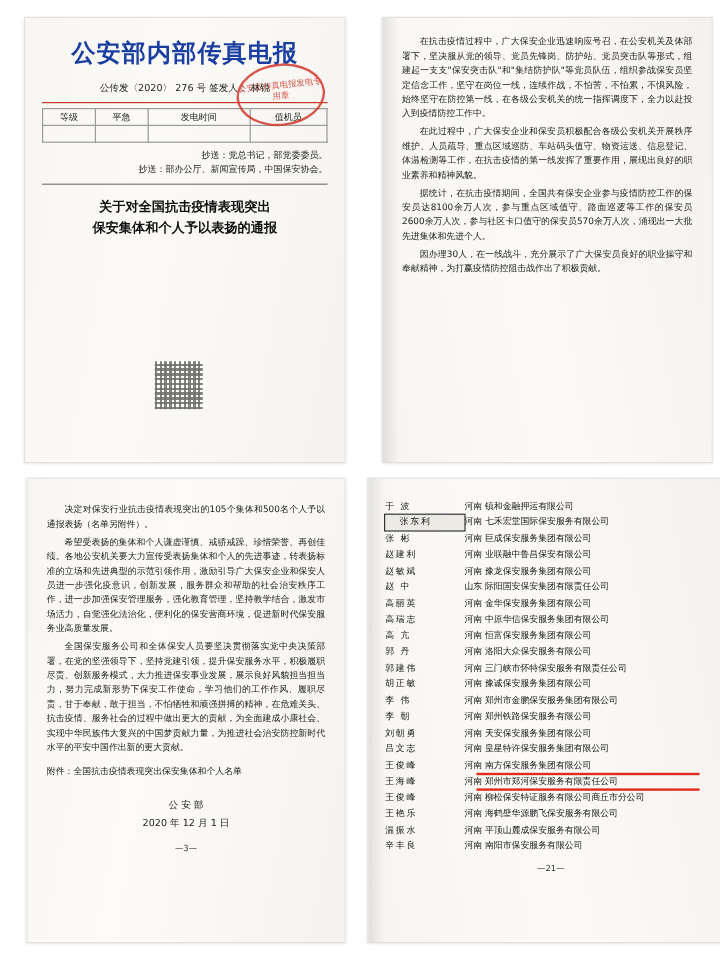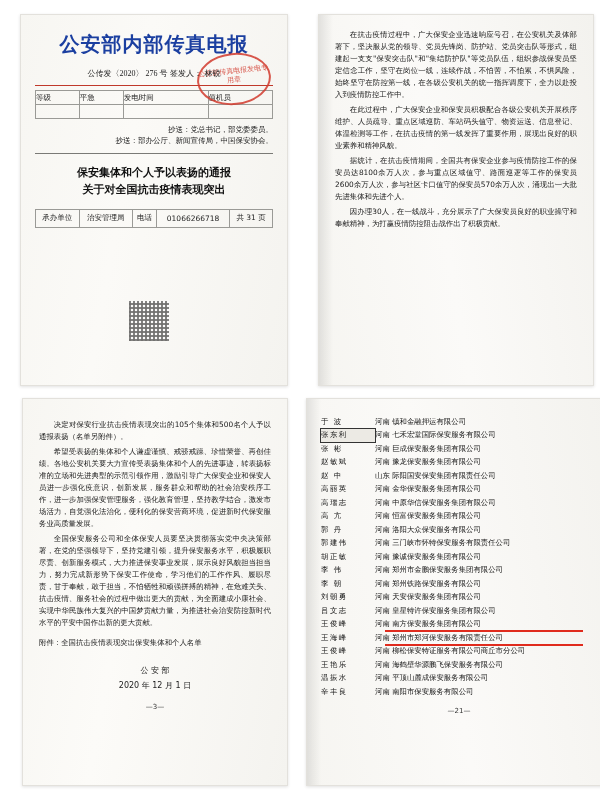--- a/index.html
+++ b/index.html
@@ -40,40 +40,40 @@
   }
   .doc-number-row {
     text-align: center;
     font-size: 8px;
     color: #222;
     margin-top: 10px;
     position: relative;
   }
   .doc-number-row .left {
     display: inline-block;
-    font-family: Liberation Serif, serif;
   }
   .doc-number-row .right {
     display: inline-block;
   }
   .hr-red {
     height: 1px;
     background: #c0392b;
     margin: 6px 0 0 0;
   }
   .field-table {
     width: 100%;
     border-collapse: collapse;
     font-size: 7.5px;
     color: #222;
     margin-top: 4px;
   }
   .field-table td {
     border: 1px solid #9a9a96;
     height: 13px;
+    text-align: center;
     padding: 0;
   }
   .cc-lines {
     font-size: 7.5px;
     color: #222;
     line-height: 1.5;
     margin-top: 5px;
     text-align: right;
   }
   .thin-rule {
@@ -192,20 +192,21 @@
     line-height: 1.42;
   }
   .name-table td.nm {
     width: 54px;
     white-space: nowrap;
     letter-spacing: 1.5px;
   }
   .name-table tr.boxed td.nm {
     outline: 1px solid #333;
     background: #eceae4;
+    padding-left: 12px;
   }
   .highlight-row td {
     position: relative;
   }
   .underline-red {
     position: absolute;
     left: 10px;
     right: 14px;
     height: 2px;
     background: #e02b1d;
@@ -266,38 +267,27 @@
     </table>
 
   <div class="cc-lines">
     <div>抄送：党总书记，部党委委员。</div>
     <div>抄送：部办公厅、新闻宣传局，中国保安协会。</div>
   </div>
 
   <div class="thin-rule"></div>
 
   <div class="title-main">
+    <div>关于对全国抗击疫情表现突出</div>
     <div>保安集体和个人予以表扬的通报</div>
-    <div>关于对全国抗击疫情表现突出</div>
   </div>
 
 
   <div class="qr"></div>
 
-  <table class="footer-table">
-    <tbody>
-        <tr>
-      <td>承办单位</td>
-      <td>治安管理局</td>
-      <td>电话</td>
-      <td>01066266718</td>
-      <td>共 31 页</td>
-    </tr>
-  </tbody>
-    </table>
 </div>
 
 <div class="page" id="page-tr">
   <div class="gutter-shadow" style="left:0;"></div>
   <div class="body-col" style="margin-top:2px;">
     <p class="indent">在抗击疫情过程中，广大保安企业迅速响应号召，在公安机关及体部署下，坚决服从党的领导、党员先锋岗、防护站、党员突击队等形式，组建起一支支"保安突击队"和"集结防护队"等党员队伍，组织参战保安员坚定信念工作，坚守在岗位一线，连续作战，不怕苦，不怕累，不惧风险，始终坚守在防控第一线，在各级公安机关的统一指挥调度下，全力以赴投入到疫情防控工作中。</p>
     <p class="indent">在此过程中，广大保安企业和保安员积极配合各级公安机关开展秩序维护、人员疏导、重点区域巡防、车站码头值守、物资运送、信息登记、体温检测等工作，在抗击疫情的第一线发挥了重要作用，展现出良好的职业素养和精神风貌。</p>
     <p class="indent">据统计，在抗击疫情期间，全国共有保安企业参与疫情防控工作的保安员达8100余万人次，参与重点区域值守、路面巡逻等工作的保安员2600余万人次，参与社区卡口值守的保安员570余万人次，涌现出一大批先进集体和先进个人。</p>
     <p class="indent">因办理30人，在一线战斗，充分展示了广大保安员良好的职业操守和奉献精神，为打赢疫情防控阻击战作出了积极贡献。</p>
   </div>
@@ -329,20 +319,24 @@
         </tr>
         <tr class="boxed">
           <td class="nm">张东利</td>
           <td>河南 七禾宏堂国际保安服务有限公司</td>
         </tr>
         <tr>
           <td class="nm">张 彬</td>
           <td>河南 巨成保安服务集团有限公司</td>
         </tr>
         <tr>
+          <td class="nm">赵建利</td>
+          <td>河南 业联融中鲁昌保安有限公司</td>
+        </tr>
+        <tr>
           <td class="nm">赵敏斌</td>
           <td>河南 豫龙保安服务集团有限公司</td>
         </tr>
         <tr>
           <td class="nm">赵 中</td>
           <td>山东 际阳国安保安集团有限责任公司</td>
         </tr>
         <tr>
           <td class="nm">高丽英</td>
           <td>河南 金华保安服务集团有限公司</td>

